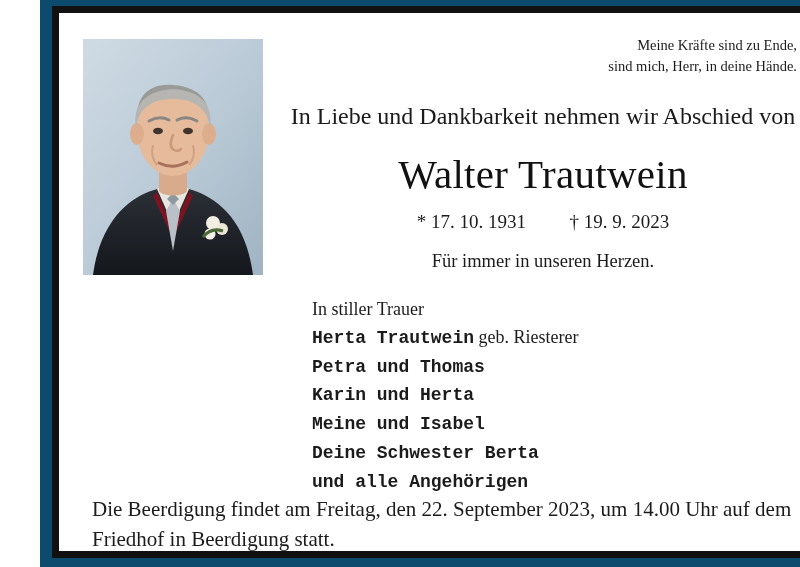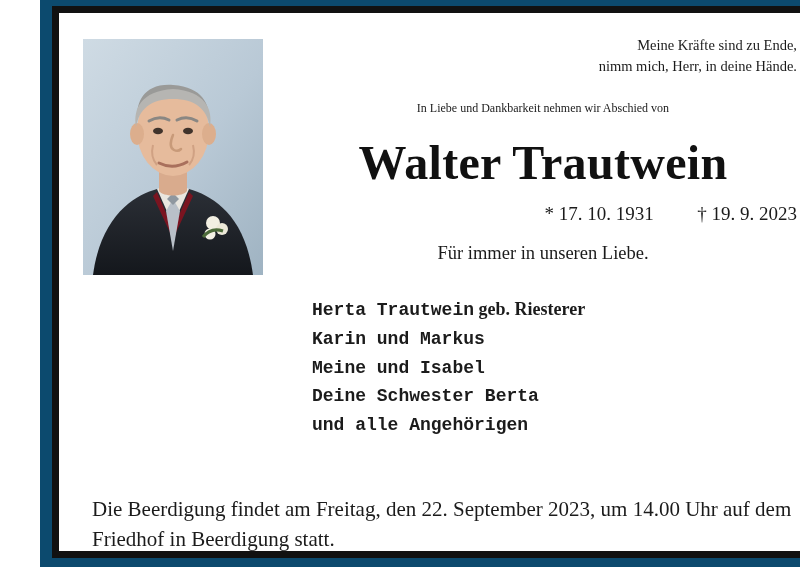--- a/index.html
+++ b/index.html
@@ -70,38 +70,37 @@
 
   
   .main {
     position: absolute;
     left: 230px;
     right: 24px;
     top: 88px;
     text-align: center;
   }
   .lead {
-    font-size: 12px;
+    font-size: 24px;
     line-height: 1.3;
     color: #1b1b1b;
   }
   .name {
-    font-size: 48px;
-    font-weight: bold;
+    font-size: 41px;
+    font-weight: normal;
     letter-spacing: 0.3px;
     margin-top: 20px;
     line-height: 1.1;
     color: #111111;
     font-family: "Liberation Serif", serif;
   }
   .dates {
     margin-top: 14px;
     font-size: 19px;
     color: #1b1b1b;
-    text-align: right;
   }
   .dates .gap {
     display: inline-block;
     width: 34px;
   }
   .motto {
     margin-top: 18px;
     font-size: 18.5px;
     color: #1b1b1b;
   }
@@ -111,21 +110,21 @@
     position: absolute;
     left: 253px;
     top: 283px;
     text-align: left;
     font-size: 18px;
     line-height: 1.545;
     color: #1b1b1b;
   }
   .mourners .intro { font-weight: normal; }
   .mourners .bold { font-weight: bold; font-family: Liberation Mono, monospace; }
-  .mourners .reg { font-weight: bold; }
+  .mourners .reg { font-weight: normal; }
 
   
   .footer {
     position: absolute;
     left: 33px;
     right: 26px;
     top: 482px;
     font-size: 21px;
     line-height: 1.42;
     color: #1b1b1b;
@@ -133,21 +132,21 @@
 </style>
 </head>
 <body>
 
 <div class="page">
   <div class="notice">
     <div class="inner">
 
       <div class="verse">
         <div>Meine Kräfte sind zu Ende,</div>
-        <div>nimm mich, Herr, in deine Hände.</div>
+        <div>sind mich, Herr, in deine Hände.</div>
       </div>
 
       <div class="photo">
         <svg width="180" height="236" viewBox="0 0 180 236" xmlns="http://www.w3.org/2000/svg">
           <defs>
             <linearGradient id="bg" x1="0" y1="0" x2="1" y2="1">
               <stop offset="0%" stop-color="#cfdbe4"></stop>
               <stop offset="55%" stop-color="#b9c9d6"></stop>
               <stop offset="100%" stop-color="#9fb3c2"></stop>
             </linearGradient>
@@ -200,29 +199,33 @@
       </div>
 
       <div class="main">
         <div class="lead">In Liebe und Dankbarkeit nehmen wir Abschied von</div>
         <div class="name">Walter Trautwein</div>
         <div class="dates">
           <span>* 17. 10. 1931</span>
           <span class="gap"></span>
           <span>† 19. 9. 2023</span>
         </div>
-        <div class="motto">Für immer in unseren Liebe.</div>
+        <div class="motto">Für immer in unseren Herzen.</div>
       </div>
 
       <div class="mourners">
+        <div class="intro">In stiller Trauer</div>
         <div>
           <span class="bold">Herta Trautwein</span><span class="reg"> geb. Riesterer</span>
         </div>
         <div>
-          <span class="bold">Karin und Markus</span><span class="reg"></span>
+          <span class="bold">Petra und Thomas</span><span class="reg"></span>
+        </div>
+        <div>
+          <span class="bold">Karin und Herta</span><span class="reg"></span>
         </div>
         <div>
           <span class="bold">Meine und Isabel</span><span class="reg"></span>
         </div>
         <div>
           <span class="bold">Deine Schwester Berta</span><span class="reg"></span>
         </div>
         <div>
           <span class="bold">und alle Angehörigen</span><span class="reg"></span>
         </div>

